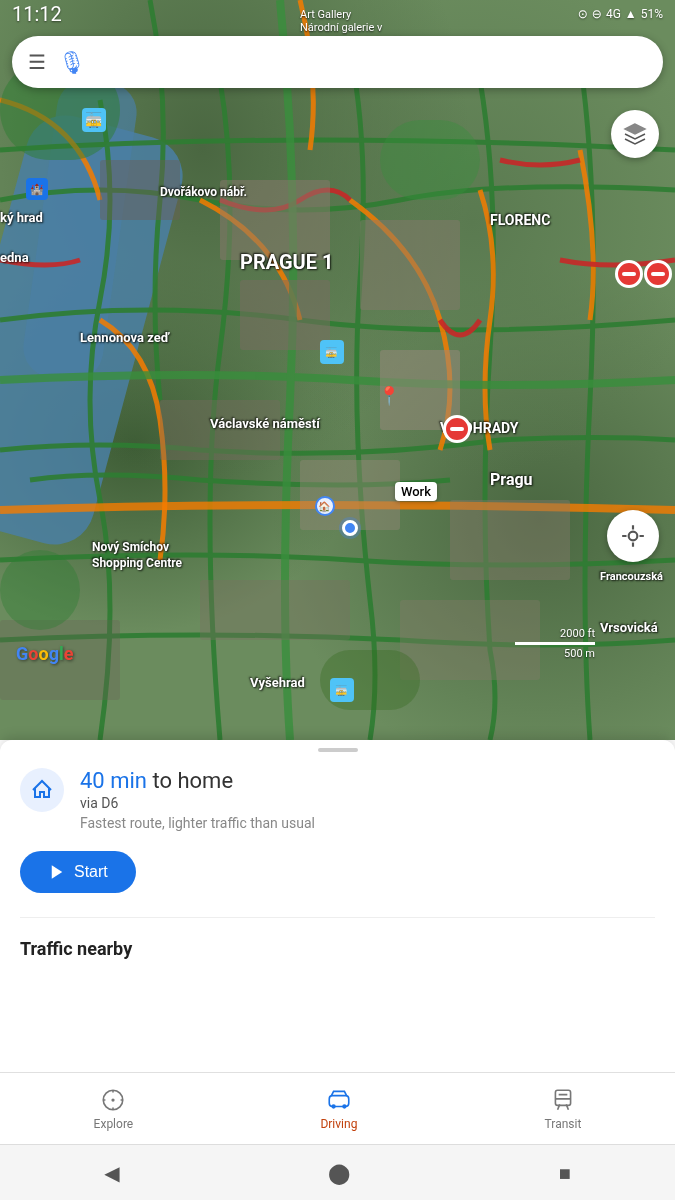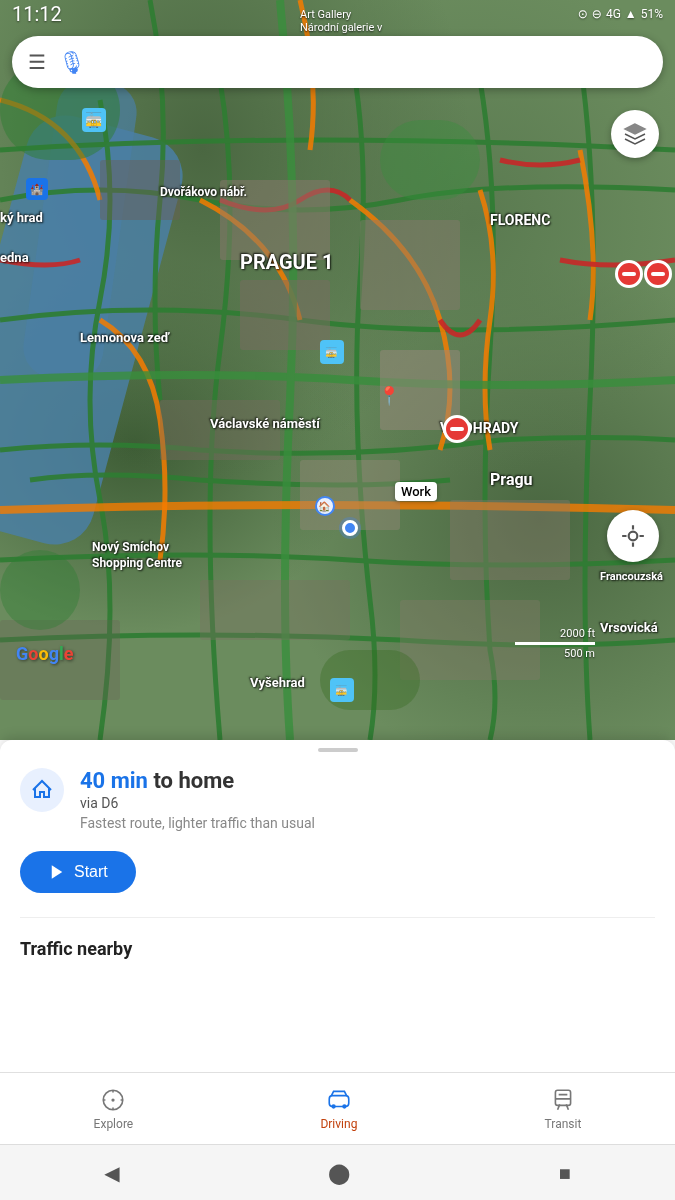--- a/index.html
+++ b/index.html
@@ -270,21 +270,21 @@
     }
     .home-icon-circle {
       width: 44px; height: 44px;
       background: #e8f0fe;
       border-radius: 50%;
       display: flex; align-items: center; justify-content: center;
       margin-right: 16px;
       flex-shrink: 0;
     }
     .route-text { flex: 1; }
-    .route-time { font-size: 22px; font-weight: 700; color: #333; }
+    .route-time { font-size: 22px; font-weight: 400; color: #333; }
     .route-time .time-num { color: #1a73e8; }
     .route-via { font-size: 14px; color: #555; margin-top: 2px; }
     .route-desc { font-size: 14px; color: #888; margin-top: 4px; }
 
     
     .action-btns {
       display: flex;
       gap: 12px;
       margin-top: 20px;
     }

